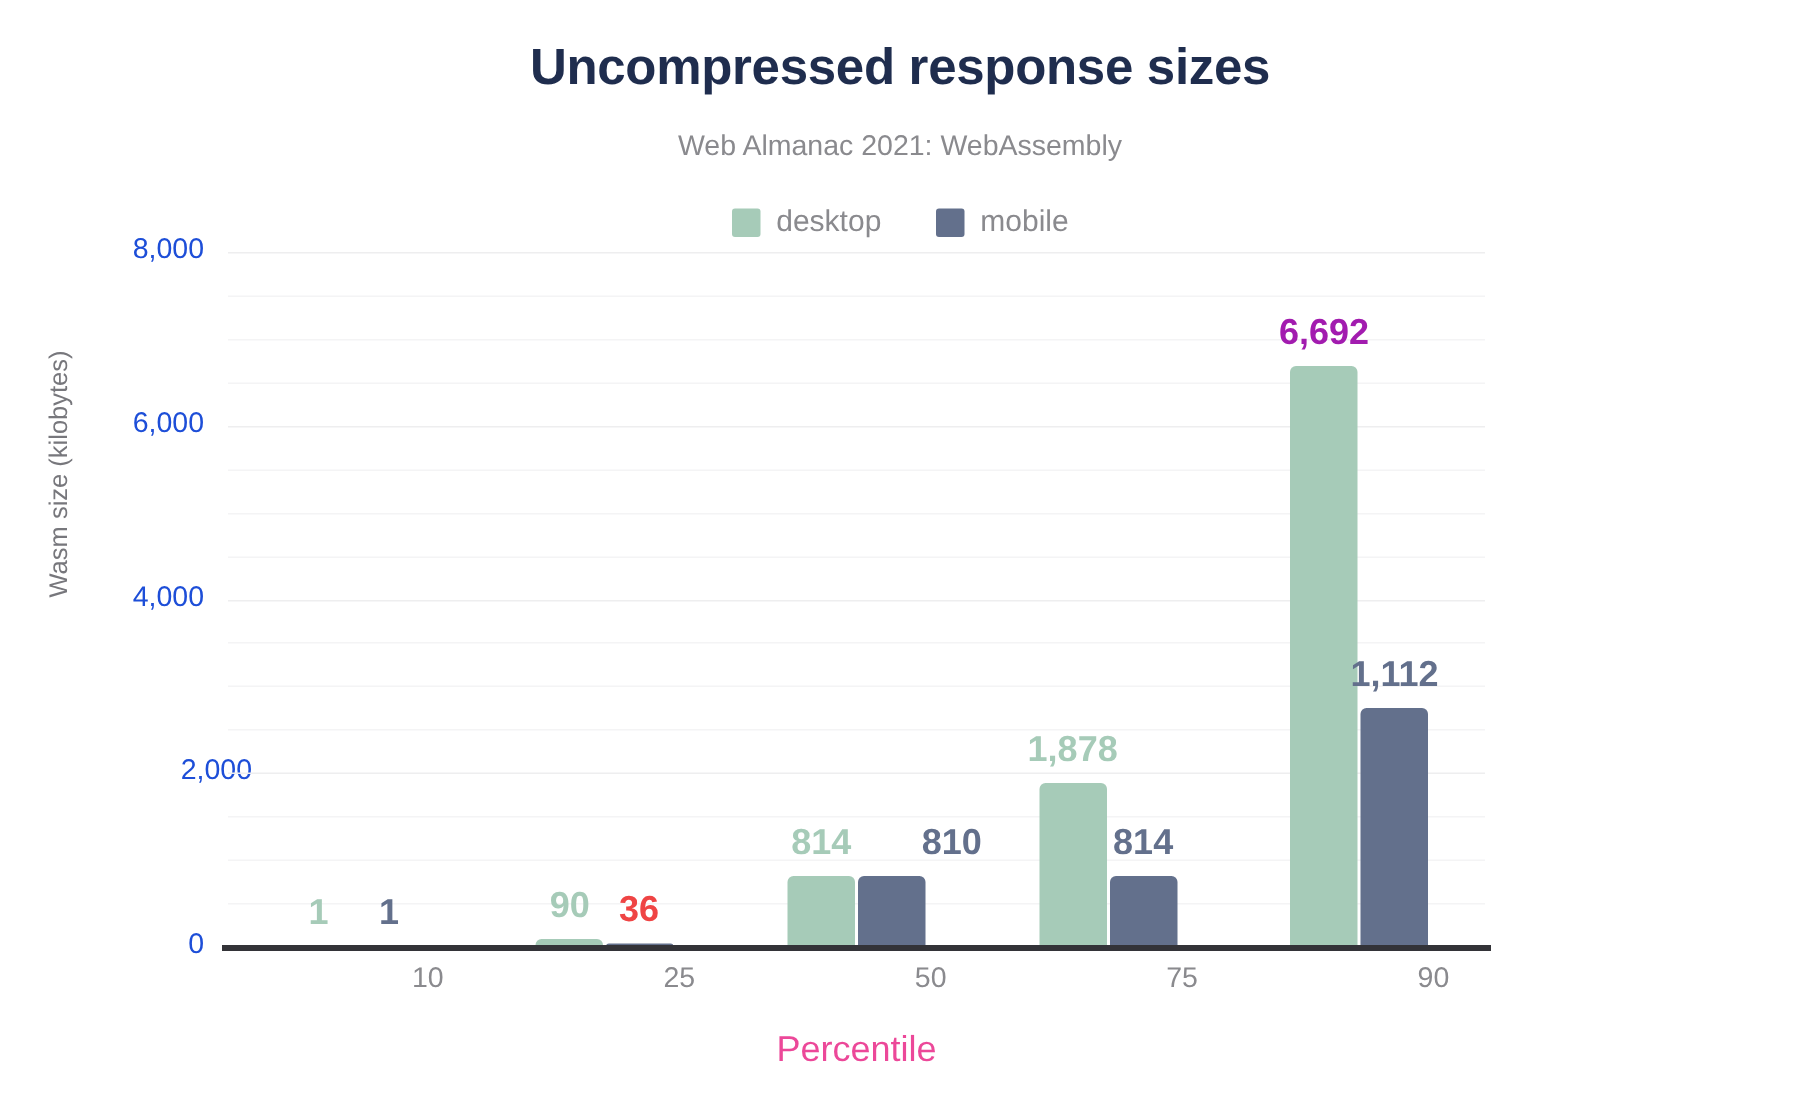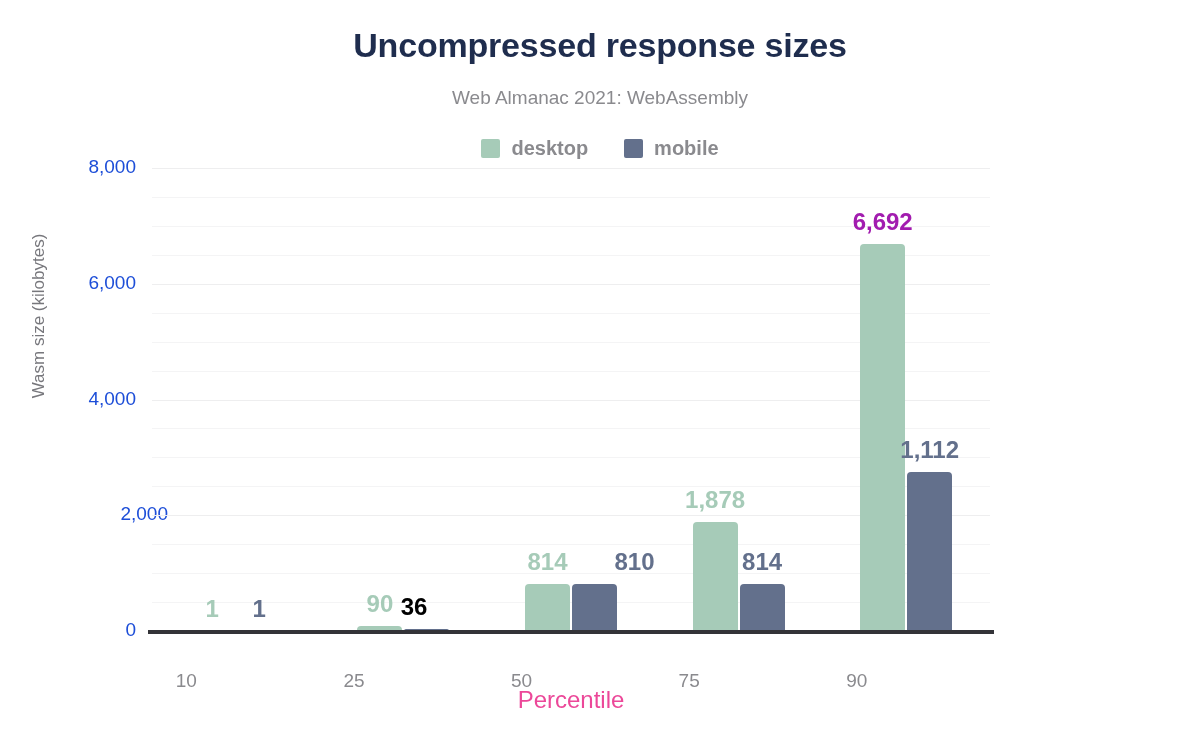--- a/index.html
+++ b/index.html
@@ -49,21 +49,20 @@
   
   .legend {
     position: absolute;
     top: 136px;
     left: 0;
     width: 1200px;
     display: flex;
     justify-content: center;
     align-items: center;
     gap: 36px;
-    font-weight: bold;
   }
   .legend-item {
     display: flex;
     align-items: center;
     gap: 11px;
   }
   .legend-swatch {
     width: 19px;
     height: 19px;
     border-radius: 2px;
@@ -127,24 +126,23 @@
     font-size: 17px;
     color: #77777c;
   }
 
   
   .xtick {
     position: absolute;
     top: 642px;
     font-size: 19px;
     color: #8a8a8e;
-    text-align: left;
+    text-align: right;
     width: 120px;
     margin-left: -60px;
-    margin-top: 28px;
   }
   .xlabel {
     position: absolute;
     top: 686px;
     left: 152px;
     width: 838px;
     text-align: center;
     font-size: 24px;
     color: #ec4899;
   }
@@ -219,21 +217,21 @@
         <div>
           <div class="bar" style="left: 37.8px; width: 45px; height: 0.057875px; background: rgb(166, 203, 184); border-radius: 2px 2px 0px 0px;"></div>
           <div class="bar-label" style="color: rgb(166, 203, 184); left: 0.3px; width: 120px; top: 426.942px;">1</div>
           <div class="bar" style="left: 84.8px; width: 45px; height: 0.057875px; background: rgb(99, 112, 140); border-radius: 2px 2px 0px 0px;"></div>
           <div class="bar-label" style="color: rgb(99, 112, 140); left: 47.3px; width: 120px; top: 426.942px;">1</div>
         </div>
         <div>
           <div class="bar" style="left: 205.4px; width: 45px; height: 5.20875px; background: rgb(166, 203, 184);"></div>
           <div class="bar-label" style="color: rgb(166, 203, 184); left: 167.9px; width: 120px; top: 421.791px;">90</div>
           <div class="bar" style="left: 252.4px; width: 45px; height: 2.0835px; background: rgb(99, 112, 140); border-radius: 2px 2px 0px 0px;"></div>
-          <div class="bar-label" style="color: #000000; left: 202px; width: 120px; top: 424.916px;">36</div>
+          <div class="bar-label" style="color: #ef4444; left: 214px; width: 120px; top: 424.916px;">36</div>
         </div>
         <div>
           <div class="bar" style="left: 373px; width: 45px; height: 47.1102px; background: rgb(166, 203, 184);"></div>
           <div class="bar-label" style="color: rgb(166, 203, 184); left: 335.5px; width: 120px; top: 379.89px;">814</div>
           <div class="bar" style="left: 420px; width: 45px; height: 46.8787px; background: rgb(99, 112, 140);"></div>
           <div class="bar-label" style="color: rgb(99, 112, 140); left: 382.5px; width: 120px; top: 380.121px; text-align: right;">810</div>
         </div>
         <div>
           <div class="bar" style="left: 540.6px; width: 45px; height: 108.689px; background: rgb(166, 203, 184);"></div>
           <div class="bar-label" style="color: rgb(166, 203, 184); left: 503.1px; width: 120px; top: 318.311px;">1,878</div>

